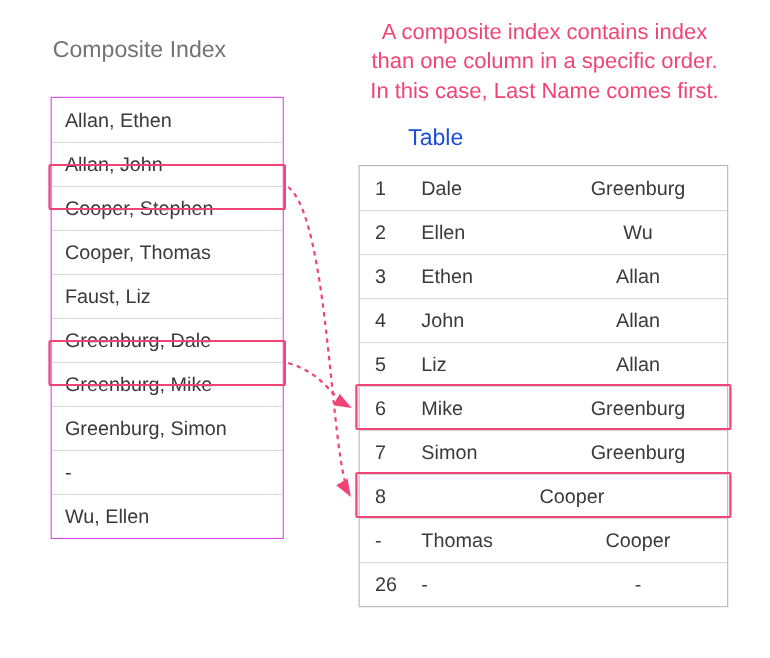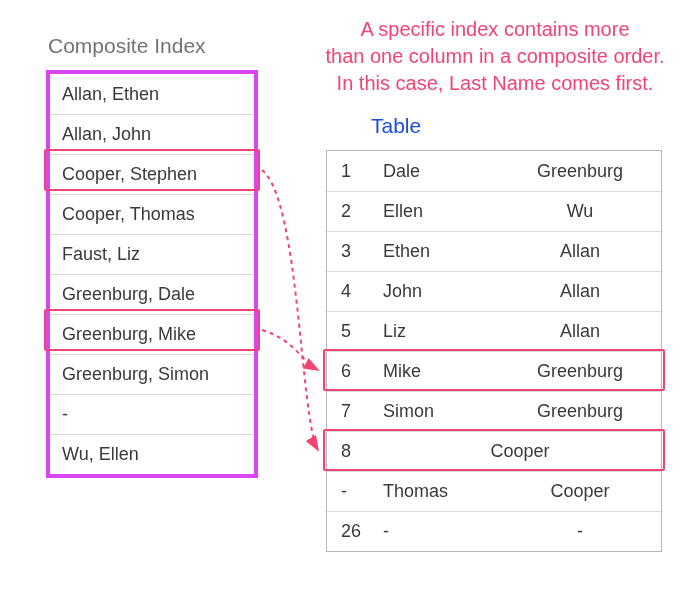--- a/index.html
+++ b/index.html
@@ -39,23 +39,23 @@
     position: absolute;
     left: 330px;
     top: 114px;
     font-size: 21px;
     color: #1d4ed8;
     margin-left: 41px;
   }
   .index-box {
     position: absolute;
     left: 46px;
-    top: 70px;
+    top: 88px;
     width: 212px;
-    border: 4px solid #d946ef;
+    border: 1px solid #d946ef;
     text-align: center;
   }
   .index-row {
     height: 40px;
     border-top: 1px solid #d9d9d9;
     padding: 0 12px;
     display: flex;
     align-items: center;
     font-size: 18px;
     color: #3a3a3a;
@@ -108,22 +108,22 @@
     height: 598px;
     pointer-events: none;
   }
 </style>
 </head>
 <body>
 
 <div class="wrap">
 
   <div class="caption">
-    <span>A specific index contains more</span><br>
-    <span>than one column in a composite order.</span><br>
+    <span>A composite index contains index</span><br>
+    <span>than one column in a specific order.</span><br>
     <span>In this case, Last Name comes first.</span>
   </div>
 
   <div class="index-title">Composite Index</div>
   <div class="table-title">Table</div>
 
   <div class="index-box">
     <div class="index-row">
         <span>Allan, Ethen</span>
       </div>

